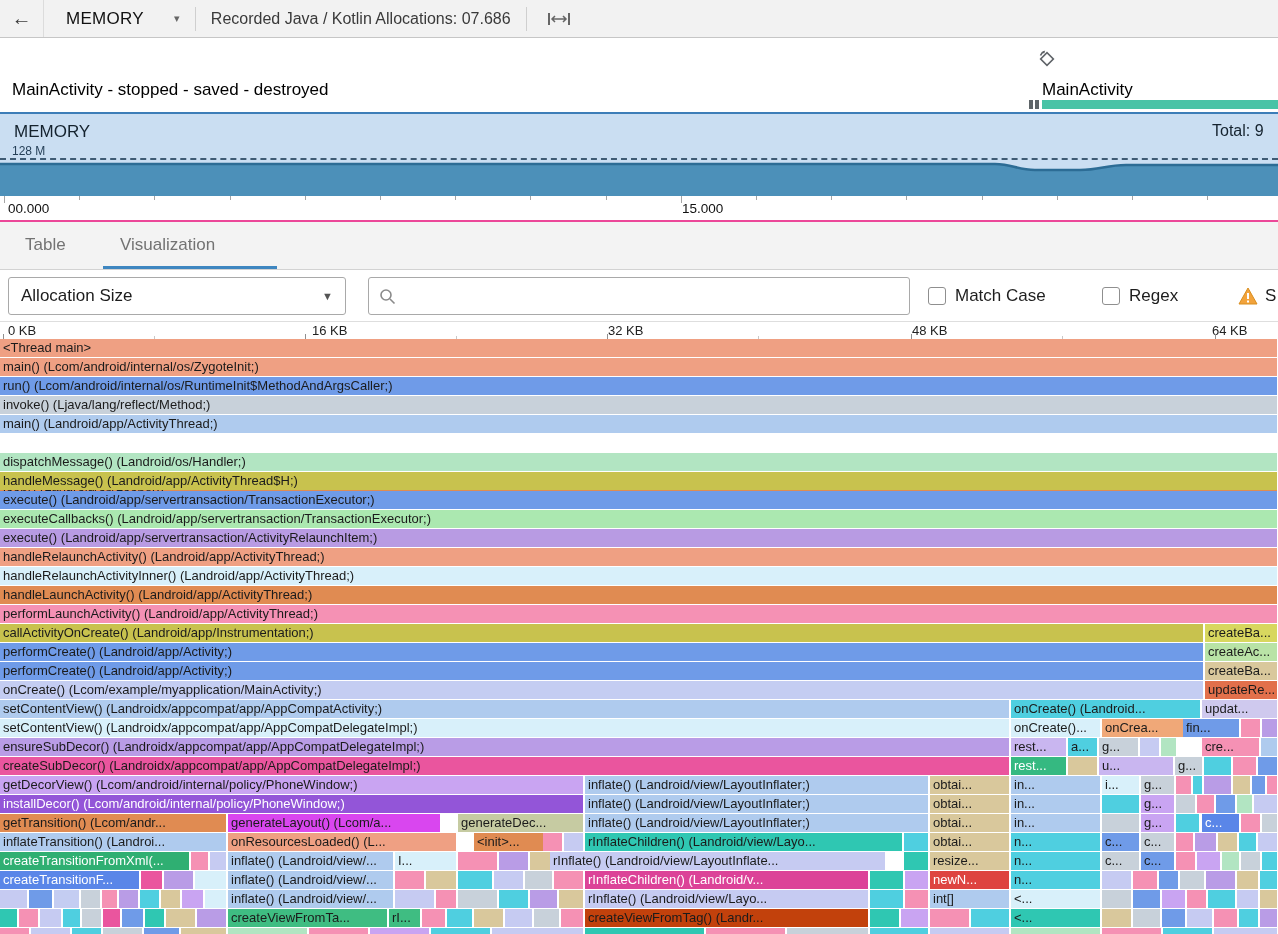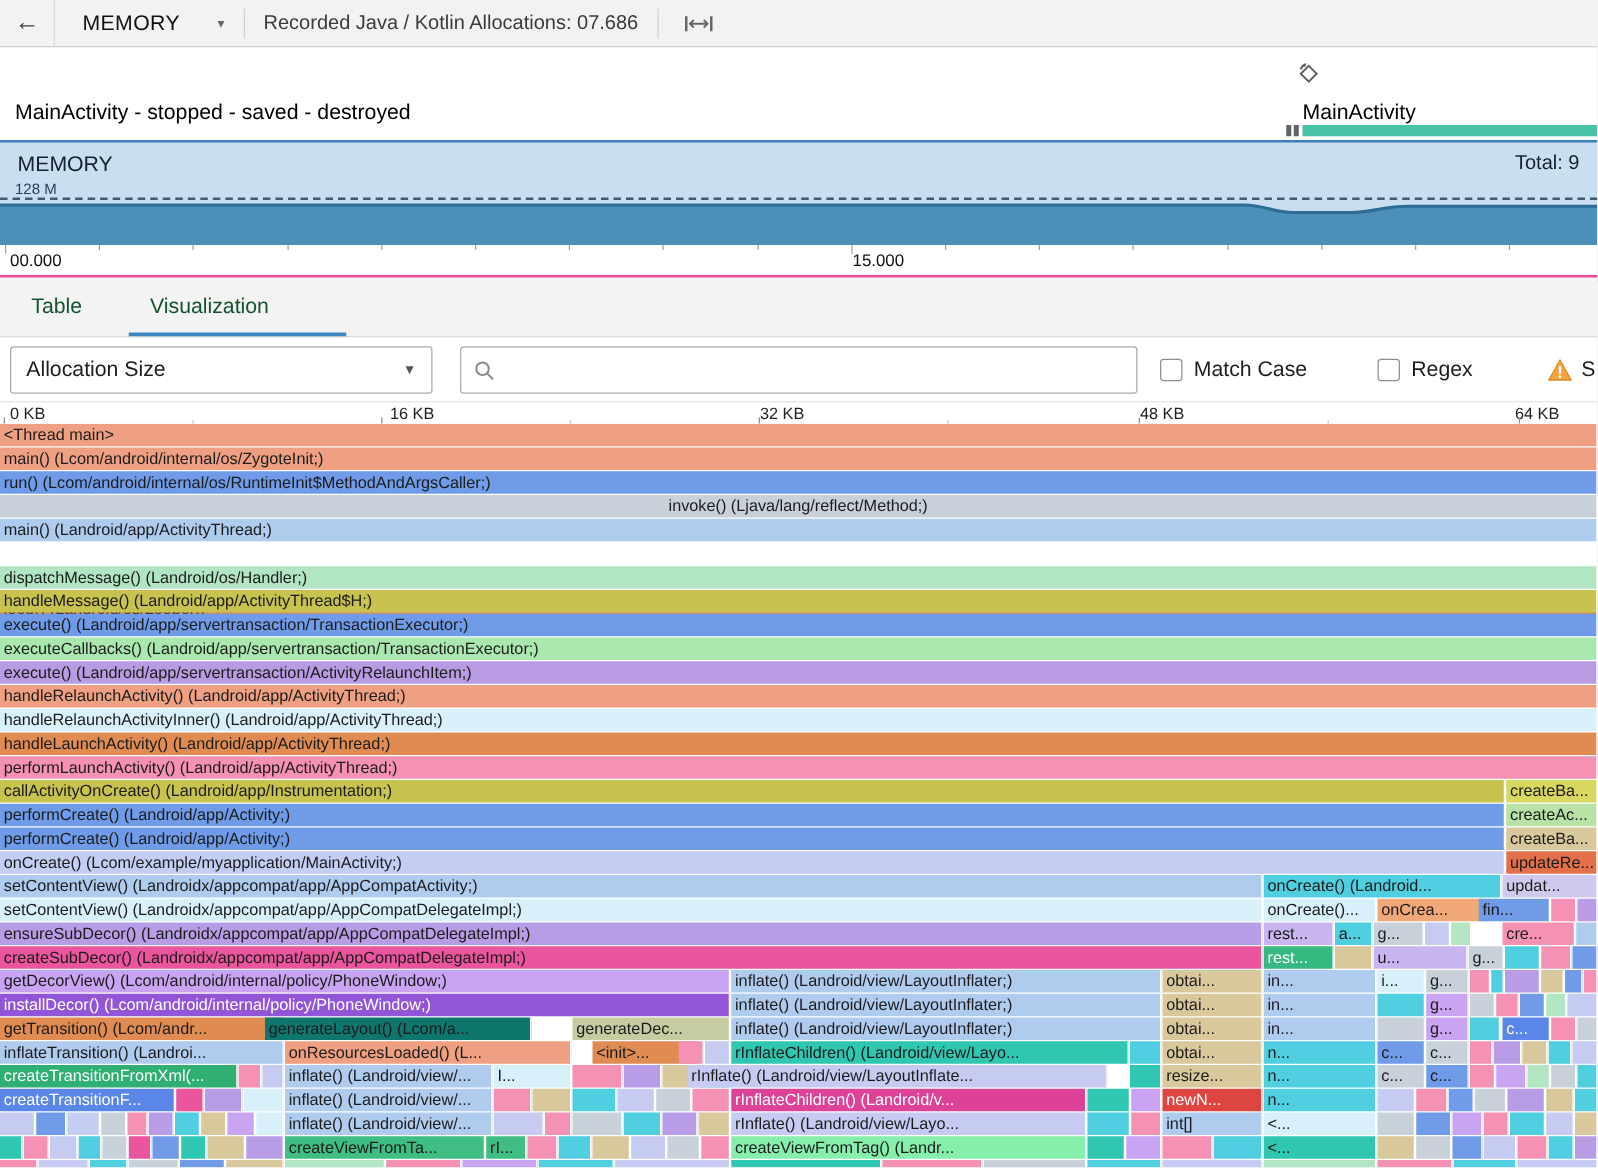--- a/index.html
+++ b/index.html
@@ -31,21 +31,21 @@
   #track-total{position:absolute;left:1212px;top:8px;font-size:16px;color:#14222e;white-space:nowrap;}
   #track-ymax{position:absolute;left:12px;top:30px;font-size:12px;color:#253f57;}
   
   #timeline{position:absolute;top:196px;left:0;width:100%;height:30px;background:#fff;
             border-bottom:6px solid #ec4899;box-sizing:border-box;}
   .tlabel{position:absolute;top:5px;font-size:13.5px;color:#111;}
   .ttick{position:absolute;top:0;width:1px;background:#A5A5A5;}
   
   #tabs{position:absolute;top:222px;left:0;width:100%;height:48px;background:#F3F3F3;
         border-bottom:1px solid #D2D2D2;box-sizing:border-box;}
-  .tab{position:absolute;top:13px;font-size:17px;color:#14532d;cursor:pointer;}
+  .tab{position:absolute;top:13px;font-size:17px;color:#737373;cursor:pointer;}
   #tab-underline{position:absolute;left:103px;bottom:0;width:174px;height:3px;background:#3E86C0;}
   
   #filterbar{position:absolute;top:270px;left:0;width:100%;height:52px;background:#fff;
              border-bottom:1px solid #DEDEDE;box-sizing:border-box;}
   #alloc-dd{position:absolute;left:8px;top:7px;width:338px;height:38px;border:1px solid #A9A9A9;border-radius:3px;
             background:#fff;display:flex;align-items:center;padding:0 12px;box-sizing:border-box;cursor:pointer;}
   #alloc-dd .lbl{font-size:17px;}
   #alloc-dd .caret{margin-left:auto;font-size:11px;color:#555;}
   #searchbox{position:absolute;left:368px;top:7px;width:542px;height:38px;border:1px solid #A9A9A9;border-radius:3px;
              background:#fff;display:flex;align-items:center;padding:0 10px;box-sizing:border-box;}
@@ -197,21 +197,21 @@
       <div class="frow" style="top: 0px;">
         <div class="fseg" style="left: 0px; width: 1278px; background: rgb(239, 160, 131);">&lt;Thread main&gt;</div>
       </div>
       <div class="frow" style="top: 19px;">
         <div class="fseg" style="left: 0px; width: 1278px; background: rgb(239, 160, 131);">main() (Lcom/android/internal/os/ZygoteInit;)</div>
       </div>
       <div class="frow" style="top: 38px;">
         <div class="fseg" style="left: 0px; width: 1278px; background: rgb(111, 155, 232);">run() (Lcom/android/internal/os/RuntimeInit$MethodAndArgsCaller;)</div>
       </div>
       <div class="frow" style="top: 57px;">
-        <div class="fseg" style="left: 0px; width: 1278px; background: rgb(200, 209, 218); text-align: center;">invoke() (Ljava/lang/reflect/Method;)</div>
+        <div class="fseg" style="left: 0px; width: 1278px; background: rgb(200, 209, 218);">invoke() (Ljava/lang/reflect/Method;)</div>
       </div>
       <div class="frow" style="top: 76px;">
         <div class="fseg" style="left: 0px; width: 1278px; background: rgb(175, 203, 238);">main() (Landroid/app/ActivityThread;)</div>
       </div>
       <div class="frow" style="top: 95px; margin-top: 44px;">
         <div class="fseg" style="left: 0px; width: 1278px; background: rgb(224, 139, 82);">loop() (Landroid/os/Looper;)</div>
       </div>
       <div class="frow" style="top: 114px;">
         <div class="fseg" style="left: 0px; width: 1278px; background: rgb(178, 229, 194);">dispatchMessage() (Landroid/os/Handler;)</div>
       </div>
@@ -310,21 +310,21 @@
         <div class="fseg" style="left: 1102px; width: 38px; background: rgb(79, 207, 224);"></div>
         <div class="fseg" style="left: 1141px; width: 34px; background: rgb(201, 164, 242);">g...</div>
         <div class="fseg" style="left: 1176px; width: 20px; background: rgb(200, 209, 218);"></div>
         <div class="fseg" style="left: 1197px; width: 18px; background: rgb(245, 145, 180);"></div>
         <div class="fseg" style="left: 1216px; width: 20px; background: rgb(111, 155, 232);"></div>
         <div class="fseg" style="left: 1237px; width: 16px; background: rgb(178, 229, 194);"></div>
         <div class="fseg" style="left: 1254px; width: 24px; background: rgb(198, 203, 242);"></div>
       </div>
       <div class="frow" style="top: 475px;">
         <div class="fseg" style="left: 0px; width: 227px; background: rgb(224, 139, 82);">getTransition() (Lcom/andr...</div>
-        <div class="fseg" style="left: 212px; width: 213px; background: #0f766e;">generateLayout() (Lcom/a...</div>
+        <div class="fseg" style="left: 228px; width: 213px; background: #d946ef;">generateLayout() (Lcom/a...</div>
         <div class="fseg" style="left: 458px; width: 126px; background: rgb(198, 203, 162);">generateDec...</div>
         <div class="fseg" style="left: 585px; width: 344px; background: rgb(175, 203, 238);">inflate() (Landroid/view/LayoutInflater;)</div>
         <div class="fseg" style="left: 930px; width: 80px; background: rgb(217, 200, 156);">obtai...</div>
         <div class="fseg" style="left: 1011px; width: 90px; background: rgb(175, 203, 238);">in...</div>
         <div class="fseg" style="left: 1102px; width: 38px; background: rgb(200, 209, 218);"></div>
         <div class="fseg" style="left: 1141px; width: 34px; background: rgb(201, 164, 242);">g...</div>
         <div class="fseg" style="left: 1176px; width: 24px; background: rgb(79, 207, 224);"></div>
         <div class="fseg wt" style="left: 1202px; width: 38px; background: rgb(90, 134, 232);">c...</div>
         <div class="fseg" style="left: 1241px; width: 20px; background: rgb(245, 145, 180);"></div>
         <div class="fseg" style="left: 1262px; width: 16px; background: rgb(200, 209, 218);"></div>
@@ -437,21 +437,21 @@
         <div class="fseg" style="left: 166px; width: 30px; background: rgb(217, 200, 156);"></div>
         <div class="fseg" style="left: 197px; width: 30px; background: rgb(185, 156, 230);"></div>
         <div class="fseg" style="left: 228px; width: 160px; background: rgb(63, 189, 130);">createViewFromTa...</div>
         <div class="fseg" style="left: 389px; width: 32px; background: rgb(63, 189, 130);">rI...</div>
         <div class="fseg" style="left: 422px; width: 24px; background: rgb(245, 145, 180);"></div>
         <div class="fseg" style="left: 447px; width: 26px; background: rgb(79, 207, 224);"></div>
         <div class="fseg" style="left: 474px; width: 30px; background: rgb(217, 200, 156);"></div>
         <div class="fseg" style="left: 505px; width: 28px; background: rgb(198, 203, 242);"></div>
         <div class="fseg" style="left: 534px; width: 26px; background: rgb(200, 209, 218);"></div>
         <div class="fseg" style="left: 561px; width: 23px; background: rgb(245, 145, 180);"></div>
-        <div class="fseg" style="left: 585px; width: 284px; background: #86efac;">createViewFromTag() (Landr...</div>
+        <div class="fseg" style="left: 585px; width: 284px; background: #c2410c;">createViewFromTag() (Landr...</div>
         <div class="fseg" style="left: 870px; width: 30px; background: rgb(47, 199, 178);"></div>
         <div class="fseg" style="left: 901px; width: 28px; background: rgb(201, 164, 242);"></div>
         <div class="fseg" style="left: 930px; width: 40px; background: rgb(245, 145, 180);"></div>
         <div class="fseg" style="left: 971px; width: 39px; background: rgb(79, 207, 224);"></div>
         <div class="fseg" style="left: 1011px; width: 90px; background: rgb(47, 199, 178);">&lt;...</div>
         <div class="fseg" style="left: 1102px; width: 30px; background: rgb(217, 200, 156);"></div>
         <div class="fseg" style="left: 1133px; width: 28px; background: rgb(200, 209, 218);"></div>
         <div class="fseg" style="left: 1162px; width: 24px; background: rgb(111, 155, 232);"></div>
         <div class="fseg" style="left: 1187px; width: 26px; background: rgb(198, 203, 242);"></div>
         <div class="fseg" style="left: 1214px; width: 24px; background: rgb(245, 145, 180);"></div>

